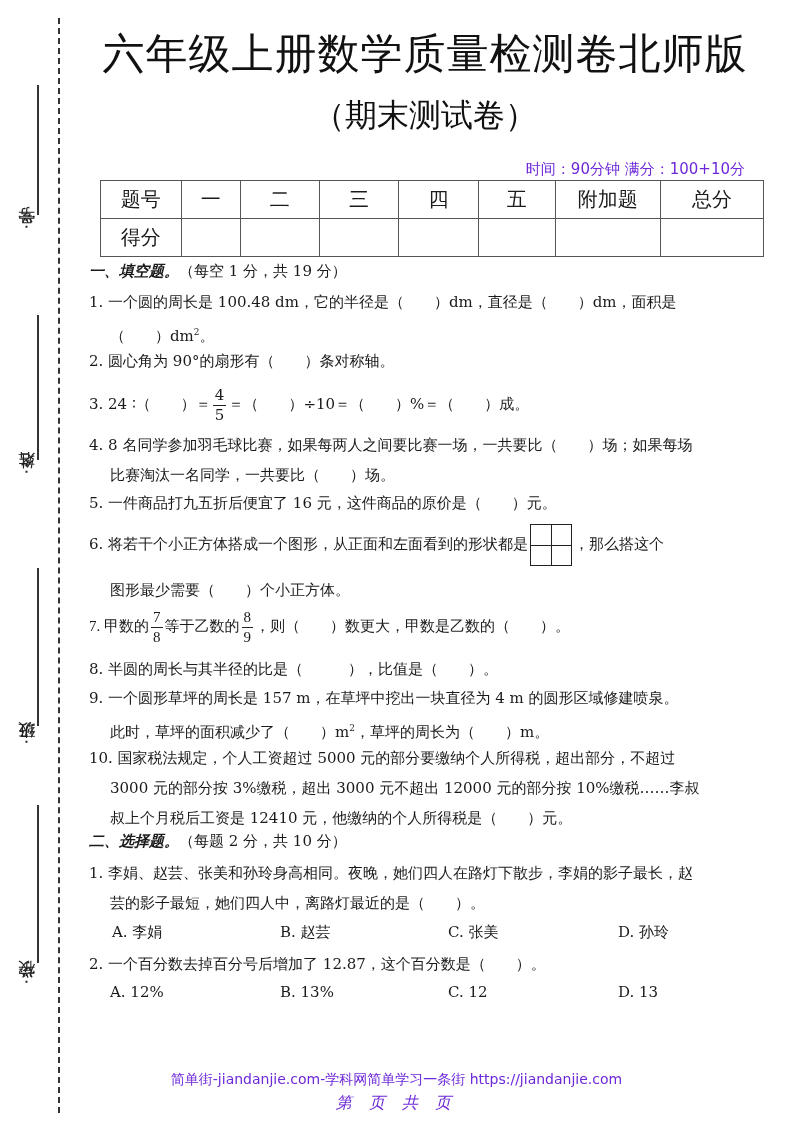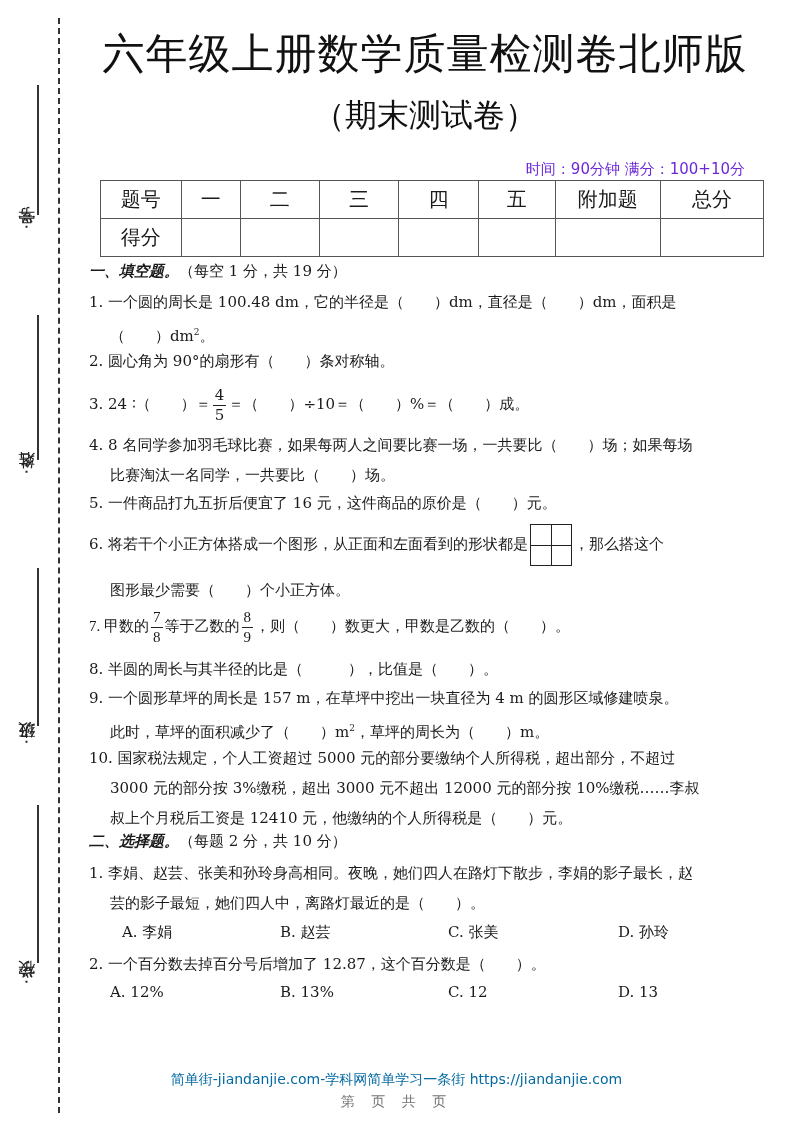--- a/index.html
+++ b/index.html
@@ -58,25 +58,25 @@
     .grid-icon {
       display: inline-block; vertical-align: middle; width: 42px; height: 42px;
       border: 1.5px solid #222; position: relative; box-sizing: border-box; margin: 0 2px;
     }
     .grid-icon::before { content: ""; position: absolute; left: 50%; top: 0; bottom: 0; border-left: 1.5px solid #222; }
     .grid-icon::after { content: ""; position: absolute; top: 50%; left: 0; right: 0; border-top: 1.5px solid #222; }
     .opts { position: absolute; left: 110px; width: 620px; font-size: 15px; }
     .opts span { position: absolute; white-space: nowrap; }
     .footer {
       position: absolute; left: 0; width: 793px; top: 1071px; text-align: center;
-      font-family: "DejaVu Sans", sans-serif; font-size: 14px; color: #0369a1;
+      font-family: "DejaVu Sans", sans-serif; font-size: 14px; color: #6d28d9;
     }
     .pageno {
       position: absolute; left: 0; width: 793px; top: 1093px; text-align: center;
-      font-family: "DejaVu Sans", sans-serif; font-size: 14px; color: #737373; letter-spacing: 6px;
+      font-family: "DejaVu Sans", sans-serif; font-size: 16px; color: #6d28d9; letter-spacing: 6px; font-style: italic;
     }
     sup { font-size: 9px; }
   </style>
 </head>
 <body>
 
 <div class="dash-line"></div>
 
 <div class="side-rule" style="top:85px;height:130px;"></div>
 <div class="side-label" style="top:220px;">学号：</div>
@@ -176,21 +176,21 @@
 <div class="section" style="top:832px;">
   <span class="head">二、选择题。</span><span>（每题 2 分，共 10 分）</span>
 </div>
 
 <div class="q" style="top:858px;">
   <div>1. 李娟、赵芸、张美和孙玲身高相同。夜晚，她们四人在路灯下散步，李娟的影子最长，赵</div>
   <div class="indent">芸的影子最短，她们四人中，离路灯最近的是（　　）。</div>
 </div>
 
 <div class="opts" style="top:923px;">
-  <span style="left:12px;">A. 李娟</span>
+  <span style="left:2px;">A. 李娟</span>
   <span style="left:170px;">B. 赵芸</span>
   <span style="left:338px;">C. 张美</span>
   <span style="left:508px;">D. 孙玲</span>
 </div>
 
 <div class="q" style="top:949px;">2. 一个百分数去掉百分号后增加了 12.87，这个百分数是（　　）。</div>
 
 <div class="opts" style="top:983px;">
   <span style="left:0;">A. 12%</span>
   <span style="left:170px;">B. 13%</span>

